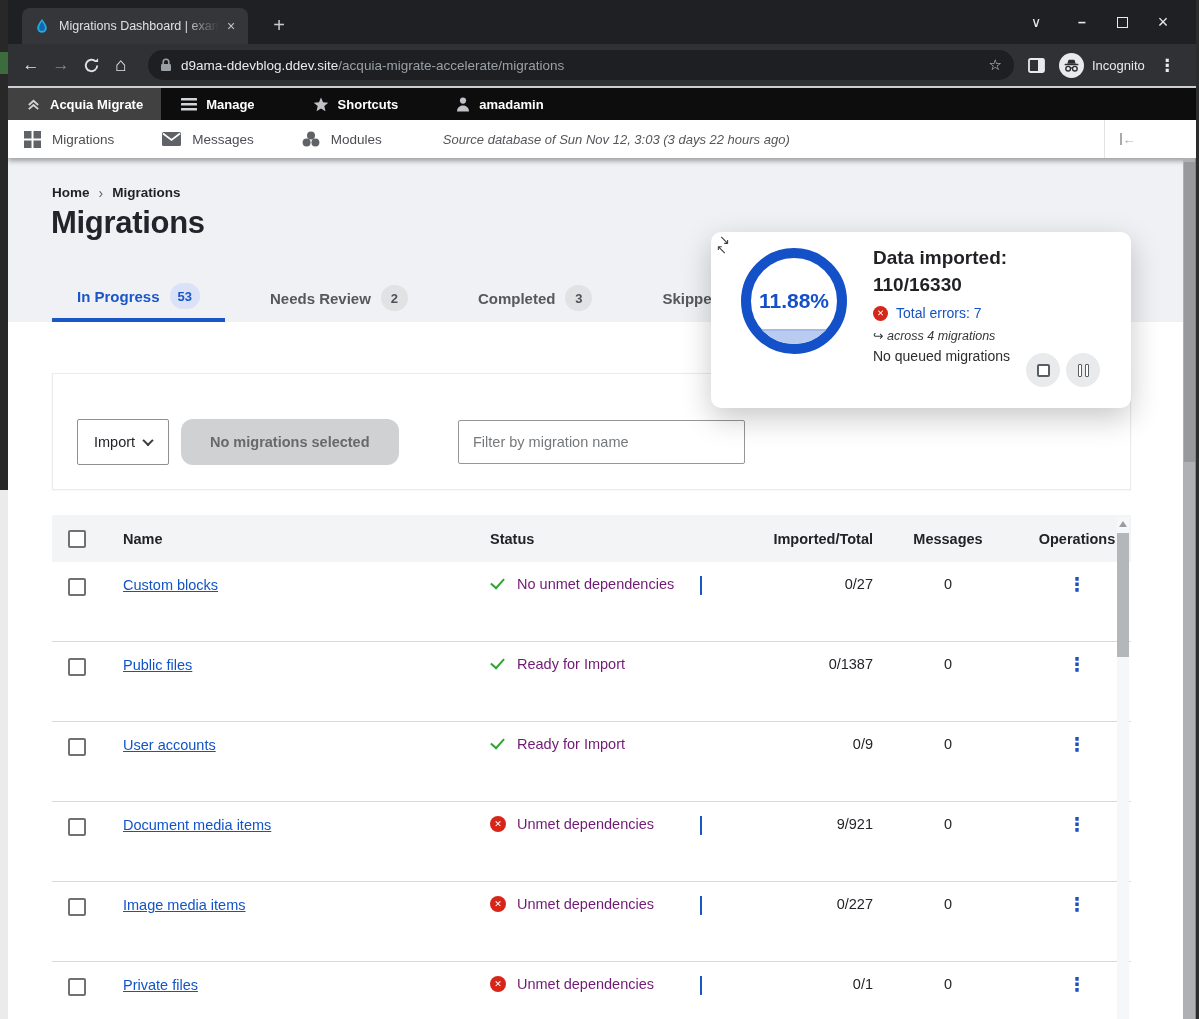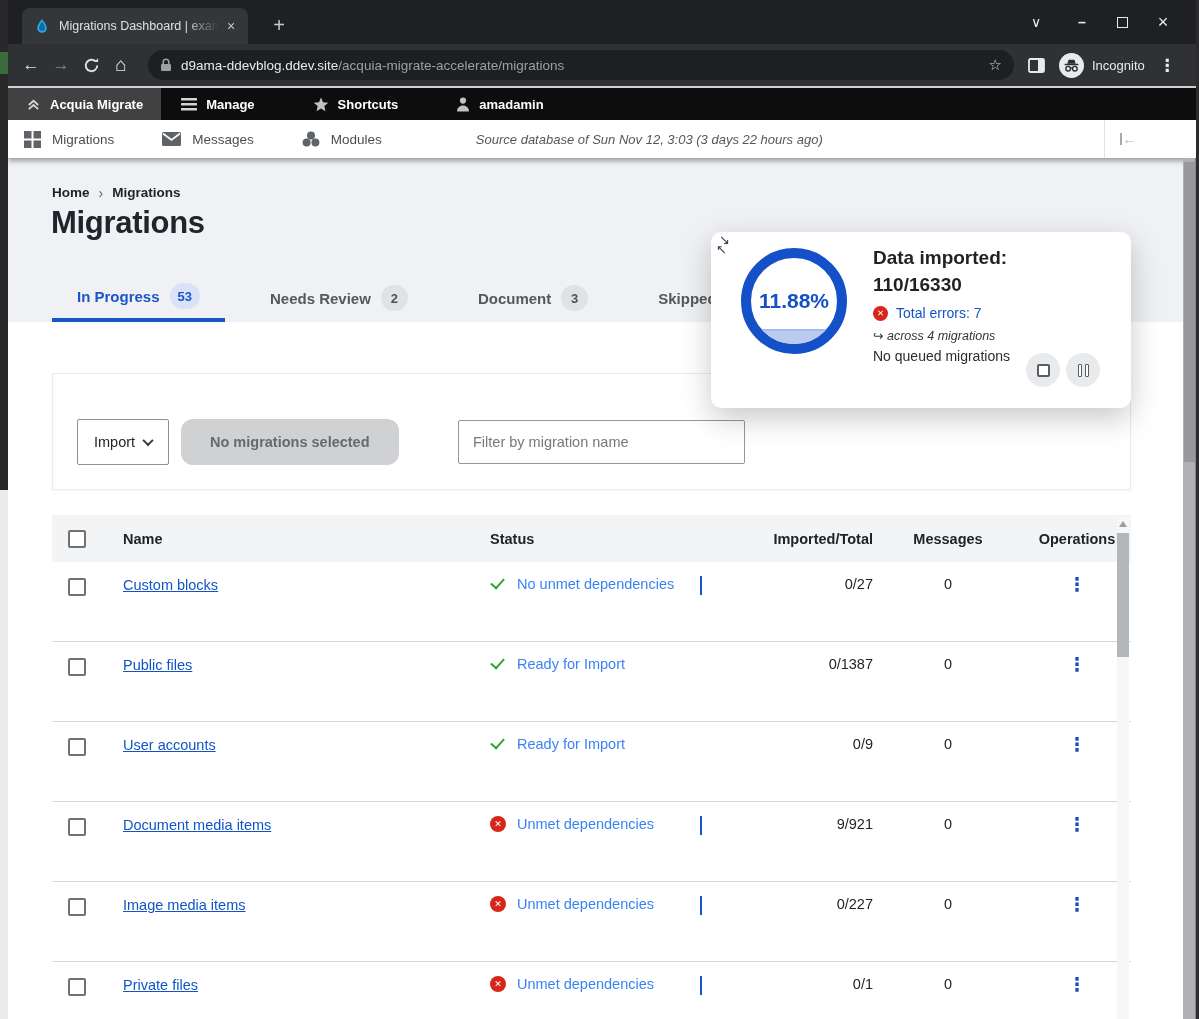--- a/index.html
+++ b/index.html
@@ -38,21 +38,21 @@
   .incog-label { color:#e8eaed; font-size:13px; }
   .kebab-light { color:#e8eaed; font-size:17px; font-weight:700; }
 
   
   .admin-bar { position:absolute; left:8px; top:86px; width:1188px; height:34px; background:#0d0d0d; border-top:2px solid #cdd0d2; display:flex; align-items:stretch; z-index:50; }
   .admin-item { display:flex; align-items:center; gap:9px; padding:0 16px; color:#ffffff; font-size:13px; font-weight:700; }
   .admin-item.am { background:#414141; padding:0 18px; }
 
   .secondary-bar { position:absolute; left:8px; top:120px; width:1188px; height:38px; background:#ffffff; display:flex; align-items:center; box-shadow:0 3px 5px rgba(0,0,0,0.35); z-index:49; }
   .sec-item { display:flex; align-items:center; gap:11px; padding:0 0 0 16px; margin-right:22px; color:#4b4e52; font-size:13.5px; }
-  .source-note { margin-left:72px; font-style:italic; color:#54565a; font-size:13px; }
+  .source-note { margin-left:39px; font-style:italic; color:#54565a; font-size:13px; }
   .collapse-box { position:absolute; right:46px; top:0; height:38px; width:46px; border-left:1px solid #e2e3e5; display:flex; align-items:center; justify-content:center; color:#a7aaad; }
   .collapse-ic { display:flex; align-items:center; }
   .collapse-ic .bar { width:2px; height:12px; background:#a7aaad; margin-right:1px; }
   .collapse-ic .arr { font-size:13px; }
 
   
   .content { position:absolute; left:8px; top:158px; width:1175px; height:861px; background:#ffffff; z-index:10; }
   .hero { position:absolute; left:0; top:0; width:1175px; height:164px; background:#eff1f4; }
   .breadcrumb { position:absolute; left:44px; top:27px; display:flex; gap:9px; font-size:13.5px; font-weight:700; color:#1e2126; }
   .breadcrumb .sep { color:#5b5e62; font-weight:400; font-size:14px; }
@@ -74,21 +74,21 @@
 
   
   .table-wrap { position:absolute; left:44px; top:357px; width:1079px; height:504px; }
   .tgrid { display:grid; grid-template-columns:16px 18px 37px 330px 37px 210px 40px 133px 150px 1fr; align-items:center; }
   .thead { height:47px; background:#f3f4f6; font-size:14.5px; font-weight:700; color:#212327; }
   .trow { height:80px; border-bottom:1px solid #d9d9d9; align-items:start; padding-top:14px; background:#fff; }
   .cb { width:18px; height:18px; border:2px solid #6f7173; border-radius:2px; background:#fff; }
   .thead .cb { margin-top:0; }
   .trow .cb { margin-top:2px; }
   .cell-name a { color:#1254c8; font-size:14.5px; text-decoration:underline; }
-  .cell-status { display:flex; align-items:center; gap:11px; font-size:14.5px; color:#3b82f6; }
+  .cell-status { display:flex; align-items:center; gap:11px; font-size:14.5px; color:#701a75; }
   .st-ic { width:16px; height:16px; flex:0 0 16px; position:relative; }
   .st-ic.ok::after { content:""; position:absolute; left:1px; top:2px; width:11px; height:6px; border-left:2.5px solid #2da32d; border-bottom:2.5px solid #2da32d; transform:rotate(-48deg); }
   .st-ic.error { border-radius:50%; background:#d6261a; color:#fff; font-size:9px; font-weight:700; display:flex; align-items:center; justify-content:center; }
   .st-ic.error::after { content:"\2715"; }
   .chev-blue { width:10px; height:10px; border-right:2.5px solid #1a56c8; border-bottom:2.5px solid #1a56c8; transform:rotate(45deg); margin-top:2px; }
   .cell-num { font-size:14.5px; color:#232529; text-align:right; }
   .cell-msg { font-size:14.5px; color:#232529; text-align:center; }
   .cell-ops { text-align:center; color:#1552c0; font-size:19px; font-weight:700; line-height:18px; }
   .hdr-right { text-align:right; }
   .hdr-center { text-align:center; }
@@ -288,21 +288,21 @@
     <div class="tabs-row">
       <div class="ptab active">
         <span>In Progress</span>
         <span class="badge">53</span>
       </div>
       <div class="ptab">
         <span>Needs Review</span>
         <span class="badge">2</span>
       </div>
       <div class="ptab">
-        <span>Document</span>
+        <span>Completed</span>
         <span class="badge">3</span>
       </div>
       <div class="ptab">
         <span>Skipped</span>
       </div>
     </div>
 
     <div class="controls-card">
       <button class="import-btn">
         <span>Import</span>

